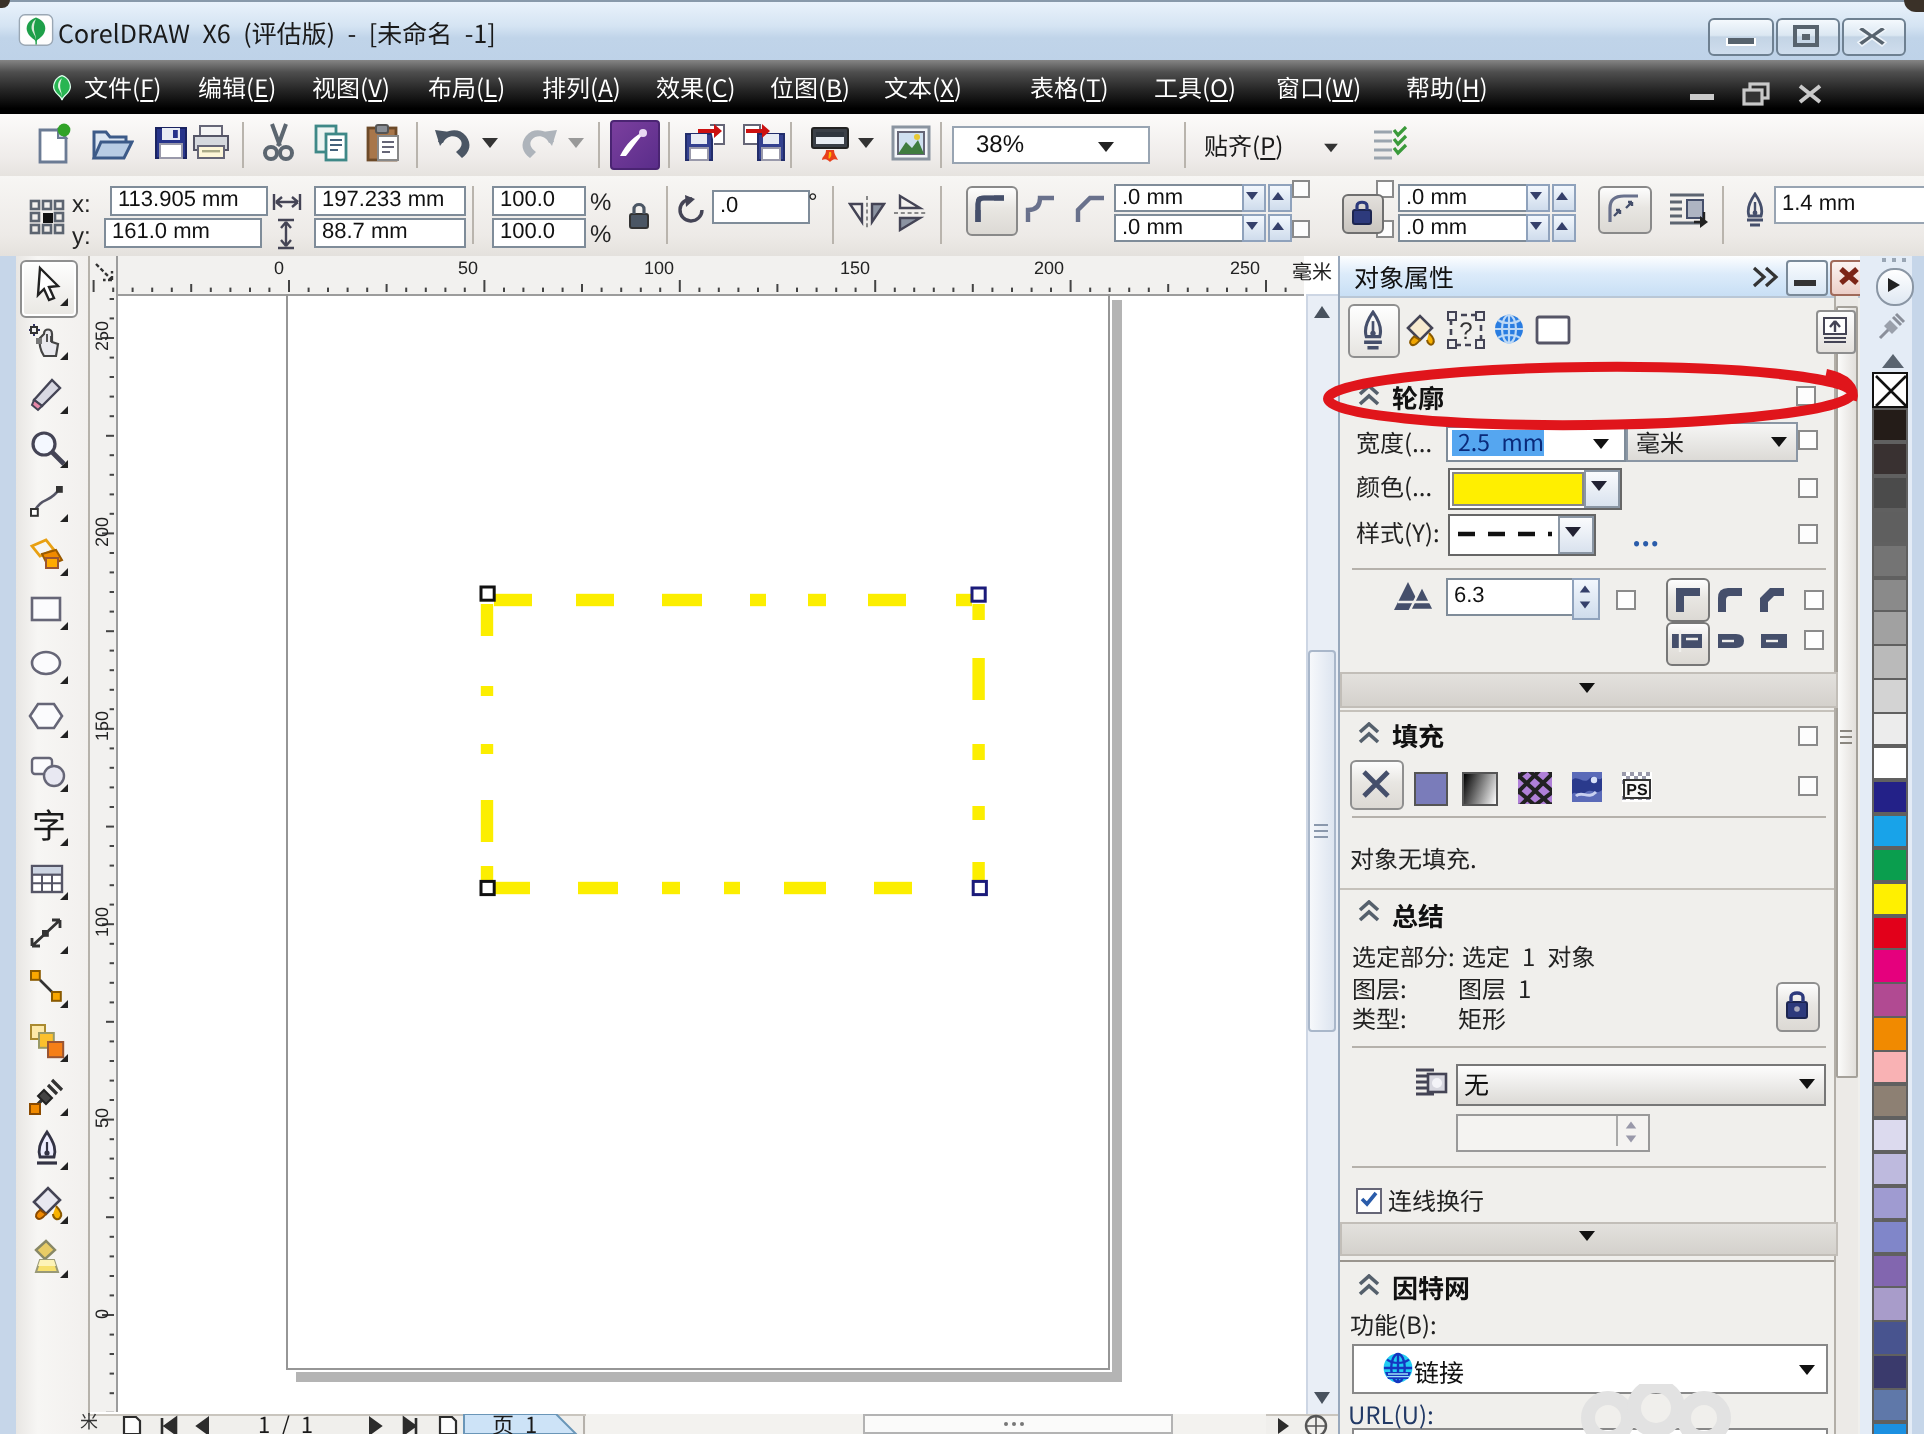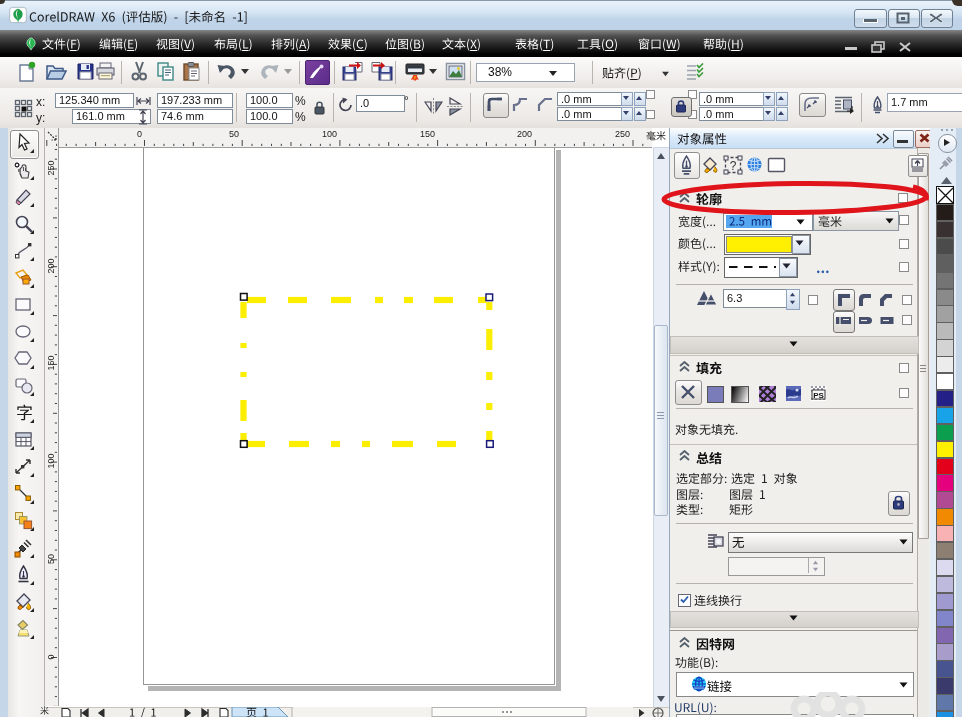--- a/index.html
+++ b/index.html
@@ -184,30 +184,30 @@
   <rect x="1.5" y="10.5" width="4" height="4"></rect>
         <rect x="13.5" y="10.5" width="4" height="4"></rect>
   <rect x="1.5" y="16.5" width="4" height="4"></rect>
         <rect x="7.5" y="16.5" width="4" height="4"></rect>
         <rect x="13.5" y="16.5" width="4" height="4"></rect>
  </g>
  <rect x="7.5" y="10.5" width="5" height="5" fill="#111"></rect>
 </svg>
 <div class="abs" style="left:36px;top:95px;font-size:12px;color:#222">x:</div>
 <div class="abs" style="left:36px;top:111px;font-size:12px;color:#222">y:</div>
-<div class="in" style="left:55px;top:93px;width:74px;height:13px">125.340 mm</div>
-<div class="in" style="left:72px;top:109px;width:74px;height:13px">161.0 mm</div>
+<div class="in" style="left:55px;top:93px;width:74px;height:13px">113.905 mm</div>
+<div class="in" style="left:52px;top:109px;width:74px;height:13px">161.0 mm</div>
 <svg class="abs" style="left:136px;top:96px" width="15" height="10" viewBox="0 0 15 10">
  <path d="M1 1 L1 9 M14 1 L14 9 M2 5 L13 5 M2 5 L5 2.5 M2 5 L5 7.5 M13 5 L10 2.5 M13 5 L10 7.5" stroke="#445" stroke-width="1.2"></path>
 </svg>
 <svg class="abs" style="left:138px;top:109px" width="10" height="16" viewBox="0 0 10 16">
  <path d="M1 1 L9 1 M1 15 L9 15 M5 2 L5 14 M5 2 L2.5 5 M5 2 L7.5 5 M5 14 L2.5 11 M5 14 L7.5 11" stroke="#445" stroke-width="1.2"></path>
 </svg>
 <div class="in" style="left:157px;top:93px;width:71px;height:13px">197.233 mm</div>
-<div class="in" style="left:157px;top:109px;width:71px;height:13px">74.6 mm</div>
+<div class="in" style="left:157px;top:109px;width:71px;height:13px">88.7 mm</div>
 <div class="in" style="left:246px;top:93px;width:42px;height:13px">100.0</div>
 <div class="in" style="left:246px;top:109px;width:42px;height:13px">100.0</div>
 <div class="abs" style="left:295px;top:94px;font-size:12px;color:#222">%</div>
 <div class="abs" style="left:295px;top:110px;font-size:12px;color:#222">%</div>
 
 <svg class="abs" style="left:313px;top:100px" width="13" height="16" viewBox="0 0 13 16">
  <rect x="2" y="7" width="9" height="7" rx="1" fill="#4b5664" stroke="#333"></rect>
  <path d="M4 7 L4 4.5 C4 1.5 9 1.5 9 4.5 L9 7" fill="none" stroke="#4b5664" stroke-width="1.6"></path>
 </svg>
 
@@ -277,21 +277,21 @@
  <path d="M14 16 L19 16 L19 11" fill="none" stroke="#222" stroke-width="1.2"></path>
  <path d="M21 16 L17 13 L17 19 Z" fill="#222"></path>
 </svg>
 
 <svg class="abs" style="left:871px;top:96px" width="13" height="18" viewBox="0 0 13 18">
  <path d="M6.5 1 C3 6 2.5 9 3.5 12 L9.5 12 C10.5 9 10 6 6.5 1 Z" fill="none" stroke="#454f6b" stroke-width="1.4"></path>
  <path d="M6.5 5 L6.5 10" stroke="#454f6b" stroke-width="1.2"></path>
  <circle cx="6.5" cy="10.5" r="1.2" fill="#454f6b"></circle>
  <path d="M2.5 14 L10.5 14 M4 16.5 L9 16.5" stroke="#454f6b" stroke-width="1.4"></path>
 </svg>
-<div class="in" style="left:887px;top:93px;width:71px;height:17px;line-height:17px;border-color:#98a4b2;">1.7 mm</div>
+<div class="in" style="left:887px;top:93px;width:71px;height:17px;line-height:17px;border-color:#98a4b2;">1.4 mm</div>
 
 <div class="abs" style="left:0;top:128px;width:8px;height:589px;background:#c6d6e9;"></div>
 <div class="abs" style="left:956px;top:128px;width:6px;height:589px;background:#c6d6e9;"></div>
 
 <div class="abs" style="left:8px;top:128px;width:36px;height:589px;background:linear-gradient(90deg,#e8e6e3,#f7f6f4 30%,#f2f0ee);border-right:1px solid #b6b2ab;"></div>
 
 <div class="abs" style="left:45px;top:128px;width:624px;height:589px;background:#fff;"></div>
 
 <div class="abs" style="left:45px;top:128px;width:607px;height:19px;background:#f2f1ef;border-bottom:1px solid #9c9c9c;"></div>
 <div class="abs" style="left:45px;top:128px;width:13px;height:578px;background:#f2f1ef;border-right:1px solid #9c9c9c;"></div>

